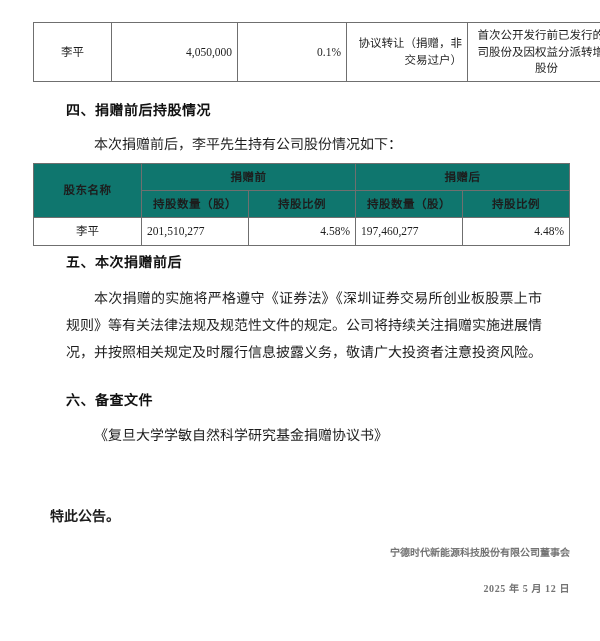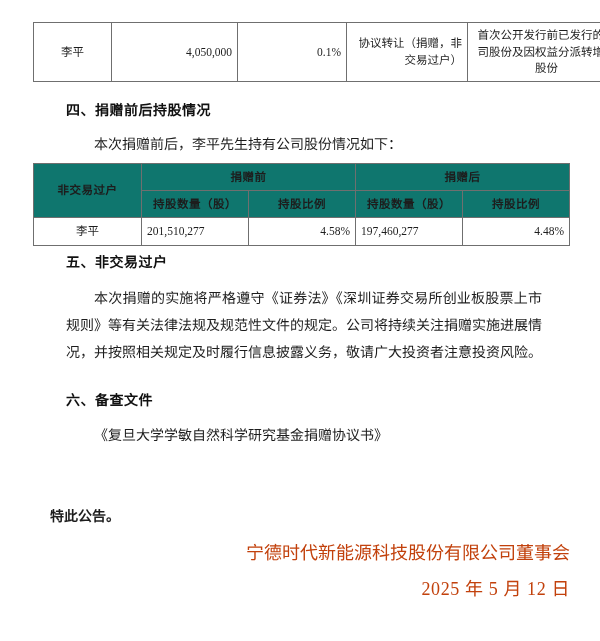--- a/index.html
+++ b/index.html
@@ -103,25 +103,26 @@
   #heading-5 { left: 66px; top: 251px; }
   #para-5    { left: 66px; top: 285px; width: 476px; }
 
   #heading-6 { left: 66px; top: 389px; }
   #para-6    { left: 66px; top: 422px; width: 476px; margin-left: 28px; }
 
   #para-closing { left: 50px; top: 503px; width: 476px; font-weight: bold; }
 
   .signature {
     position: absolute;
-    font-size: 18px;
+    font-size: 10px;
     line-height: 26px;
-    color: #c2410c;
+    color: #737373;
     text-align: right;
     white-space: nowrap;
+    font-weight: bold;
   }
   #signature-company { right: 30px; top: 540px; }
   #signature-date    { right: 30px; top: 576px; letter-spacing: 0.6px; }
 </style>
 </head>
 <body>
 
 <div class="page">
 
   <table class="doc-table" id="table-top">
@@ -135,21 +136,21 @@
       </tr>
     </tbody>
   </table>
 
   <div class="section-heading" id="heading-4">四、捐赠前后持股情况</div>
   <div class="para indent" id="para-4">本次捐赠前后，李平先生持有公司股份情况如下：</div>
 
   <table class="doc-table" id="table-holdings">
     <thead>
       <tr>
-        <th class="th-name" rowspan="2">非交易过户</th>
+        <th class="th-name" rowspan="2">股东名称</th>
         <th colspan="2">捐赠前</th>
         <th colspan="2">捐赠后</th>
       </tr>
       <tr>
         <th class="th-num">持股数量（股）</th>
         <th class="th-pct">持股比例</th>
         <th class="th-num">持股数量（股）</th>
         <th class="th-pct">持股比例</th>
       </tr>
     </thead>
@@ -157,21 +158,21 @@
       <tr>
         <td class="cell-name">李平</td>
         <td class="cell-num">201,510,277</td>
         <td class="cell-pct">4.58%</td>
         <td class="cell-num">197,460,277</td>
         <td class="cell-pct">4.48%</td>
       </tr>
     </tbody>
   </table>
 
-  <div class="section-heading" id="heading-5">五、非交易过户</div>
+  <div class="section-heading" id="heading-5">五、本次捐赠前后</div>
   <div class="para indent" id="para-5">本次捐赠的实施将严格遵守《证券法》《深圳证券交易所创业板股票上市规则》等有关法律法规及规范性文件的规定。公司将持续关注捐赠实施进展情况，并按照相关规定及时履行信息披露义务，敬请广大投资者注意投资风险。</div>
 
   <div class="section-heading" id="heading-6">六、备查文件</div>
   <div class="para" id="para-6">《复旦大学学敏自然科学研究基金捐赠协议书》</div>
 
   <div class="para" id="para-closing">特此公告。</div>
 
   <div class="signature" id="signature-company">宁德时代新能源科技股份有限公司董事会</div>
   <div class="signature" id="signature-date">2025 年 5 月 12 日</div>
 

